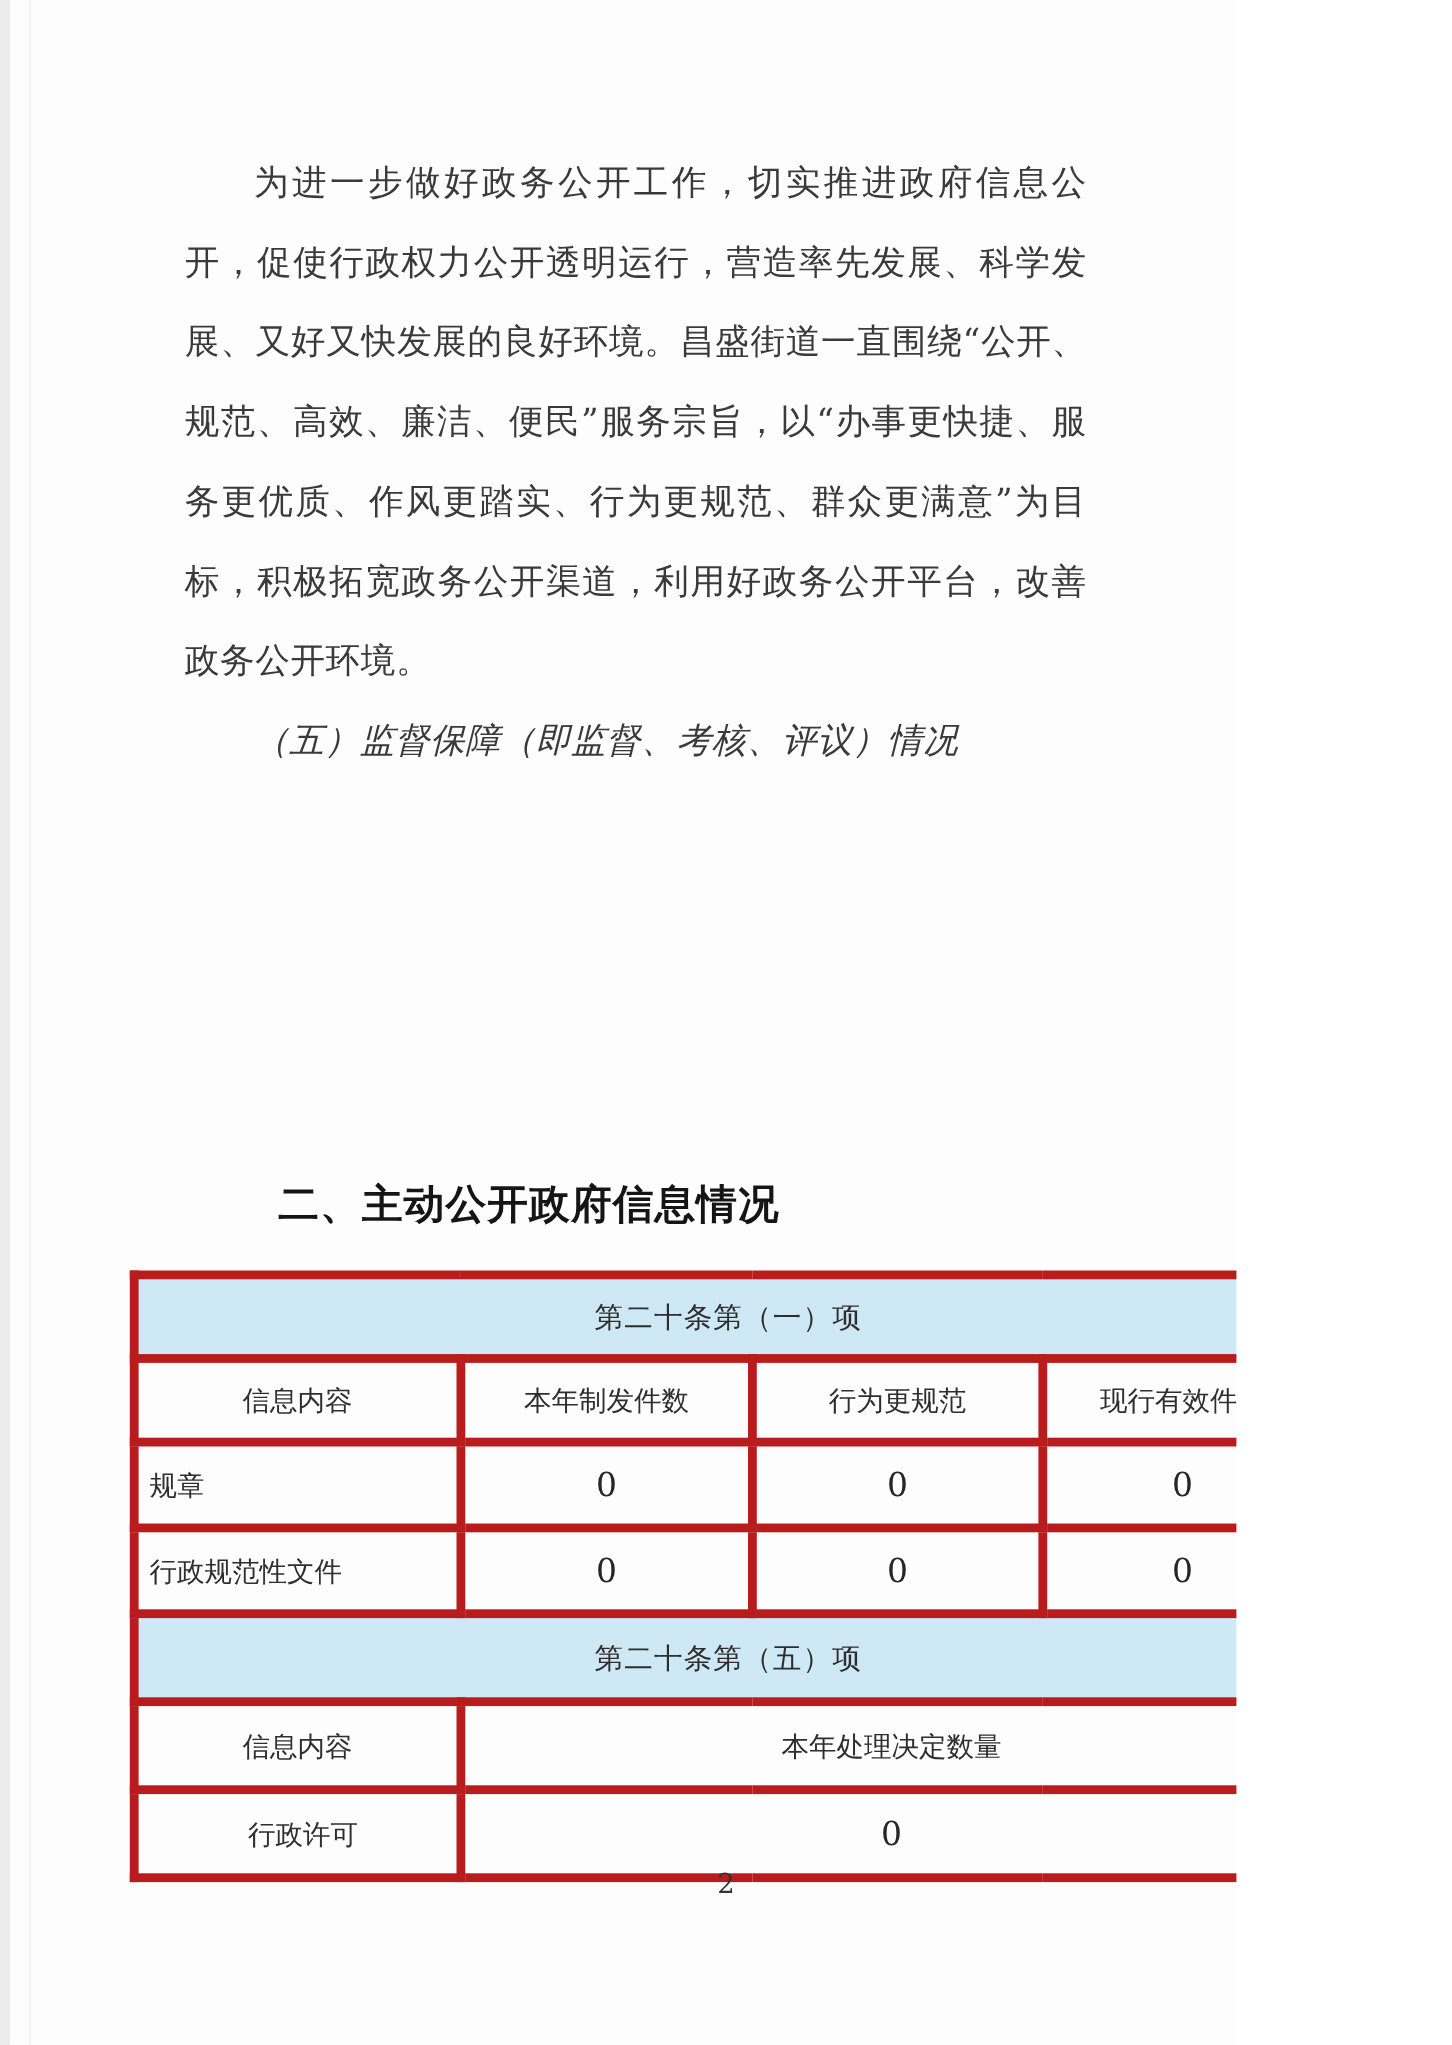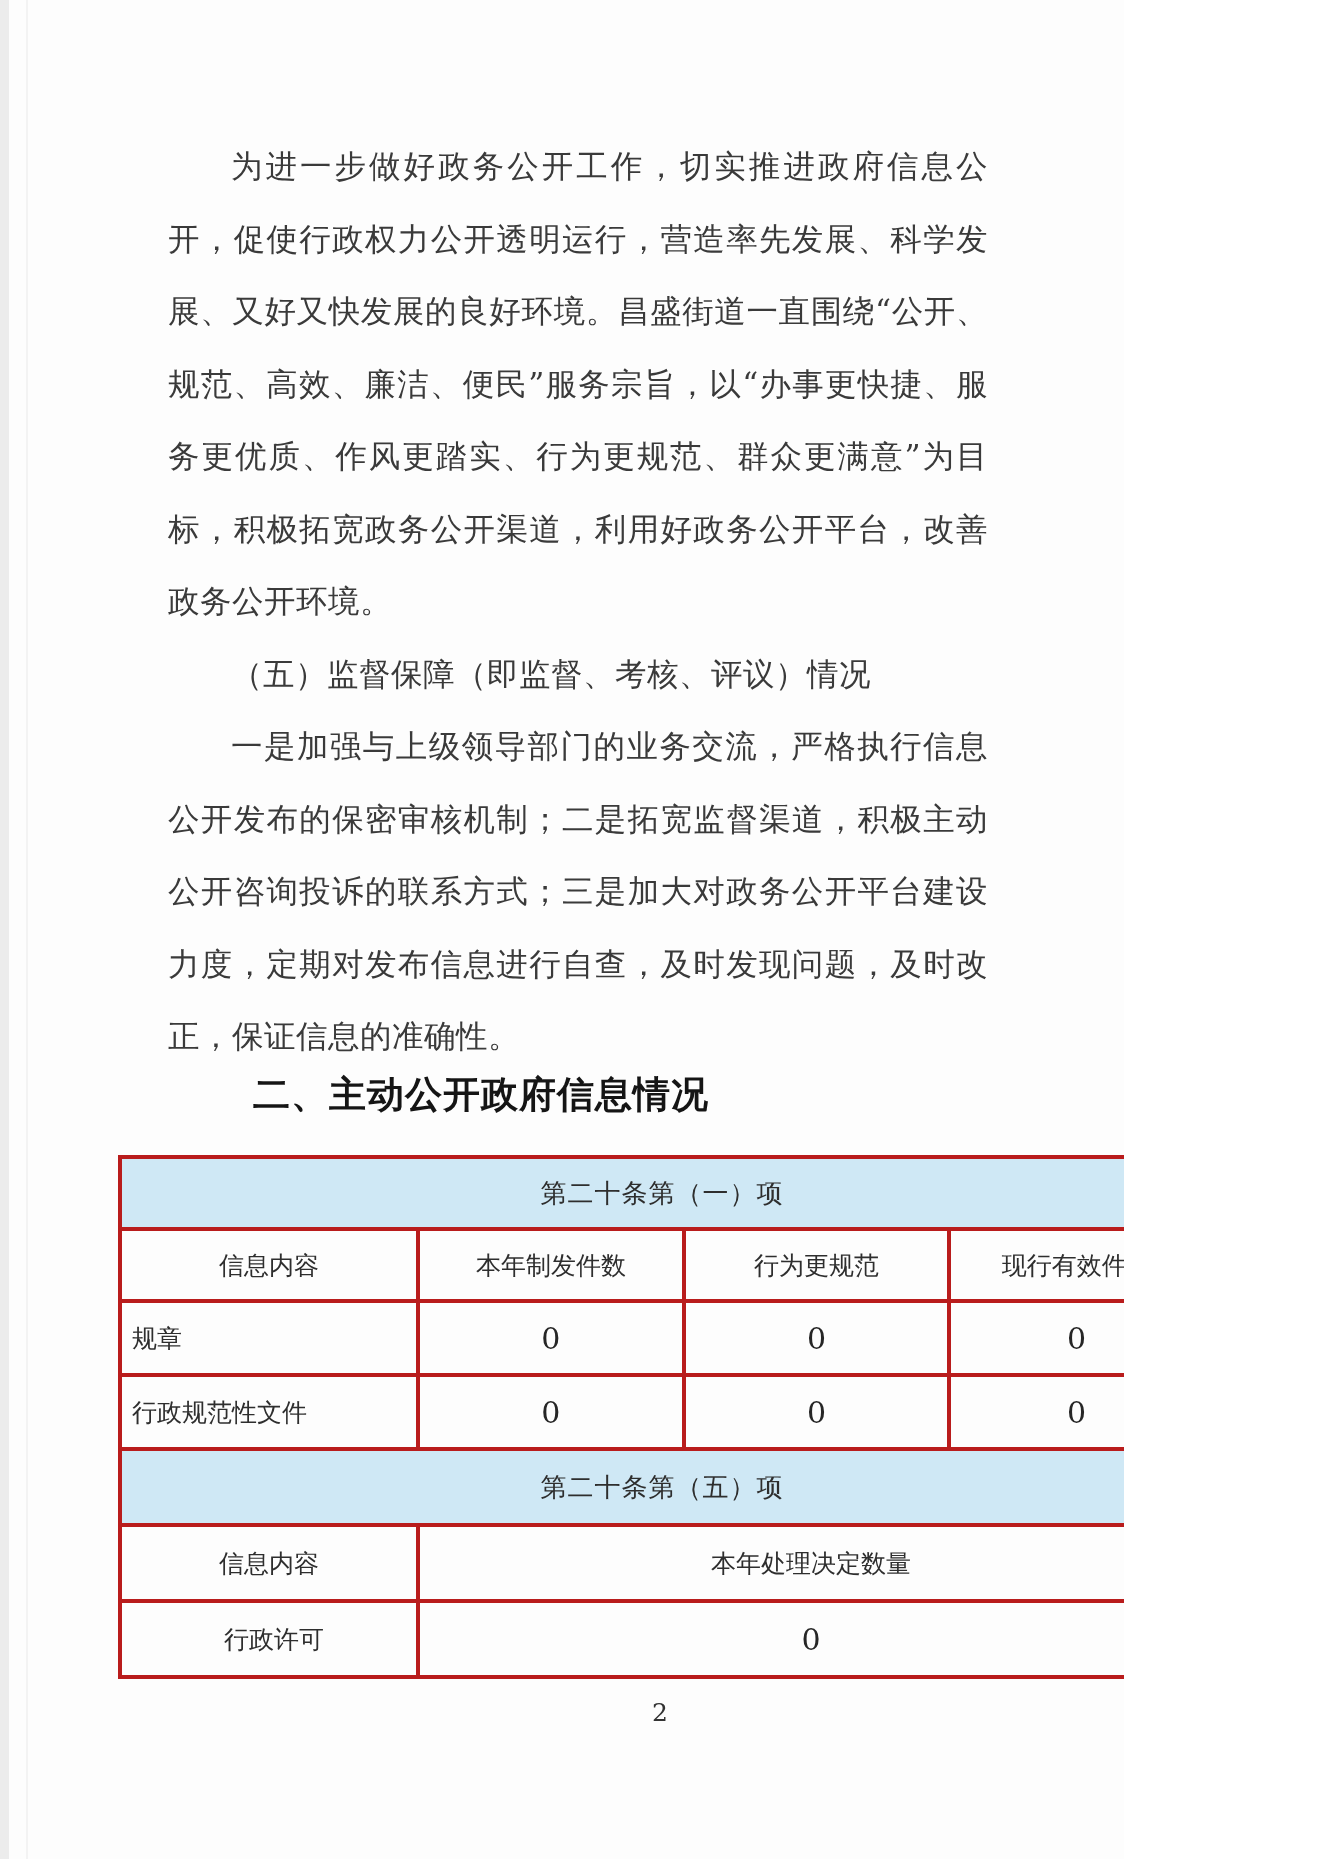--- a/index.html
+++ b/index.html
@@ -15,36 +15,36 @@
   .scan-edge{position:absolute;left:0;top:0;width:9px;height:100%;background:#ececec;}
   .scan-edge2{position:absolute;left:26px;top:0;width:2px;height:100%;background:#f3f3f3;}
 
   .body-text{
     position:absolute;left:168px;top:130px;width:820px;
     font-size:31.5px;line-height:72.5px;
     text-align:justify;text-justify:inter-ideograph;
     letter-spacing:.5px;
   }
   .para{text-indent:2em;margin:0;}
-  .sub-heading{text-indent:2em;margin:0;}
+  .sub-heading{text-indent:2em;margin:0;font-style:italic;}
 
   .section-title{
     position:absolute;left:253px;top:1070px;
     font-family:Liberation Mono, monospace;
     font-weight:700;font-size:37px;color:#151515;
     letter-spacing:1px;
   }
 
   .report-table{
     position:absolute;left:118px;top:1155px;width:1088px;
     border-collapse:collapse;table-layout:fixed;
     font-size:25px;color:#2e2e2e;
   }
   .report-table td{
-    border:4px solid #b91c1c;
+    border:8px solid #b91c1c;
     text-align:center;vertical-align:middle;
     padding:0;
   }
   .report-table .band{
     background:var(--band-blue,#cfe8f5);
     height:68px;font-size:26px;letter-spacing:1px;
   }
   .report-table .hdr{height:68px;}
   .report-table .hdr2{height:72px;}
   .report-table .rowlabel{
@@ -63,21 +63,20 @@
 </head>
 <body>
 
 <div class="page">
   <div class="scan-edge"></div>
   <div class="scan-edge2"></div>
 
   <div class="body-text">
     <p class="para">为进一步做好政务公开工作，切实推进政府信息公开，促使行政权力公开透明运行，营造率先发展、科学发展、又好又快发展的良好环境。昌盛街道一直围绕“公开、规范、高效、廉洁、便民”服务宗旨，以“办事更快捷、服务更优质、作风更踏实、行为更规范、群众更满意”为目标，积极拓宽政务公开渠道，利用好政务公开平台，改善政务公开环境。</p>
     <p class="sub-heading">（五）监督保障（即监督、考核、评议）情况</p>
-    <p class="para">一是加强与上级领导部门的业务交流，严格执行信息公开发布的保密审核机制；二是拓宽监督渠道，积极主动公开咨询投诉的联系方式；三是加大对政务公开平台建设力度，定期对发布信息进行自查，及时发现问题，及时改正，保证信息的准确性。</p>
   </div>
 
   <div class="section-title">二、主动公开政府信息情况</div>
 
   <table class="report-table">
     <colgroup>
       <col style="width:27.5%">
       <col style="width:24.5%">
       <col style="width:24.5%">
       <col style="width:23.5%">

